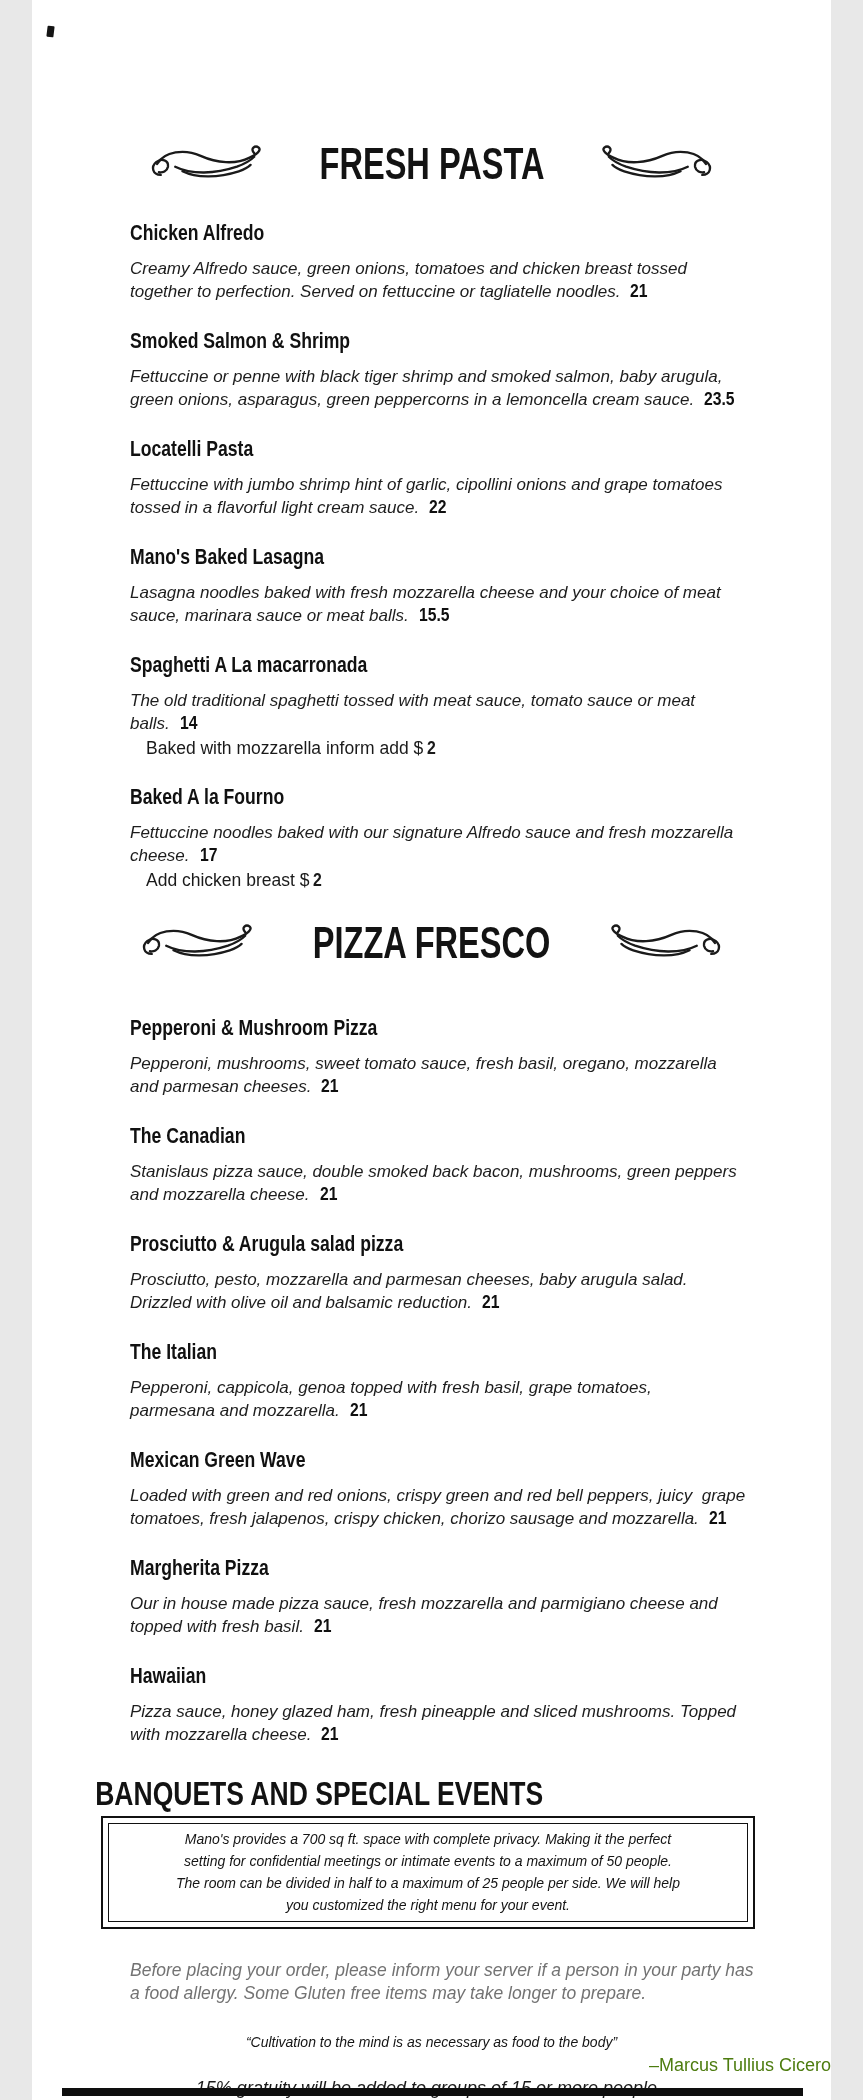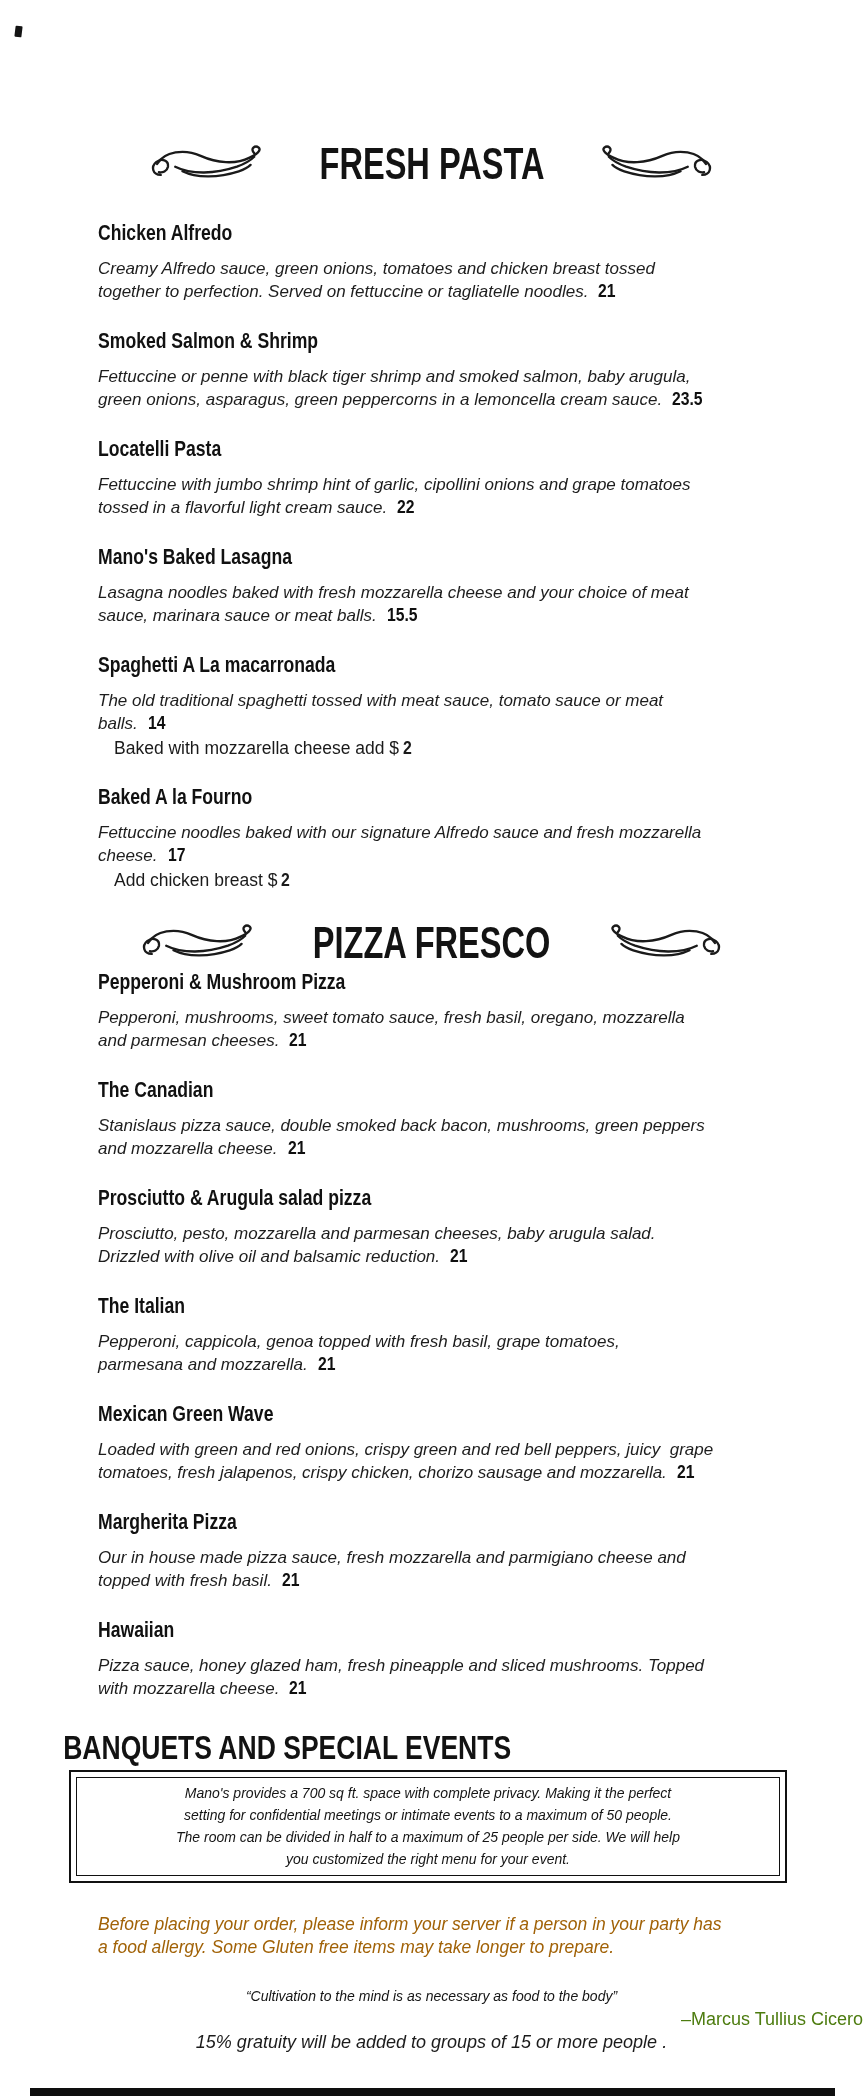--- a/index.html
+++ b/index.html
@@ -1,30 +1,30 @@
 <!DOCTYPE html>
 <html><head>
 <meta charset="utf-8">
 <style>
   html,body{margin:0;padding:0;background:#e8e8e8;}
   .page{
     position:relative;
-    width:863px;height:2100px;
+    width:799px;height:2100px;
     margin:0 auto;
     background:#ffffff;
     overflow:hidden;
     font-family:"Liberation Sans",sans-serif;
     color:#161616;
   }
   .content{margin-left:98px;width:672px;}
 
   
   .section-header{
     display:flex;align-items:center;justify-content:center;
-    gap:14px;height:52px;
+    gap:14px;height:52px;margin-bottom:46px;
   }
   .section-header.first{padding-top:138px;height:52px;margin-bottom:30px;}
   .section-header.second{margin-top:26px;}
   .section-title{
     display:inline-block;
     font-weight:bold;font-size:44px;line-height:48px;
     letter-spacing:0px;white-space:nowrap;
     transform:scaleX(0.74);transform-origin:50% 50%;
     color:#131313;
   }
@@ -74,21 +74,21 @@
   }
   .banquet-text{
     font-style:italic;font-size:14px;line-height:22px;
     white-space:pre;text-align:center;color:#151515;
   }
 
   
   .allergy{
     margin:30px 0 0 98px;
     font-style:italic;font-size:17.5px;line-height:23px;
-    white-space:pre;color:#a16207;
+    white-space:pre;color:#737373;
   }
   .quote{
     margin-top:26px;text-align:center;
     font-style:italic;font-size:14px;line-height:23px;color:#151515;
   }
   .quote-attr{
     text-align:right;font-style:normal;font-size:18px;line-height:23px;color:#4d7c0f;
   }
   .gratuity{
     text-align:center;
@@ -160,21 +160,21 @@
       </div>
     </div>
 
     <div class="menu-item">
       <span class="item-name">Spaghetti A La macarronada</span>
       <div class="desc">
         <span class="desc-text">The old traditional spaghetti tossed with meat sauce, tomato sauce or meat
 balls.</span><span class="price">14</span>
       </div>
       <div class="add-note">
-        <span>Baked with mozzarella cheese add $</span><span class="note-price">2</span>
+        <span>Baked with mozzarella inform add $</span><span class="note-price">2</span>
       </div>
     </div>
 
     <div class="menu-item">
       <span class="item-name">Baked A la Fourno</span>
       <div class="desc">
         <span class="desc-text">Fettuccine noodles baked with our signature Alfredo sauce and fresh mozzarella
 cheese.</span><span class="price">17</span>
       </div>
       <div class="add-note">

